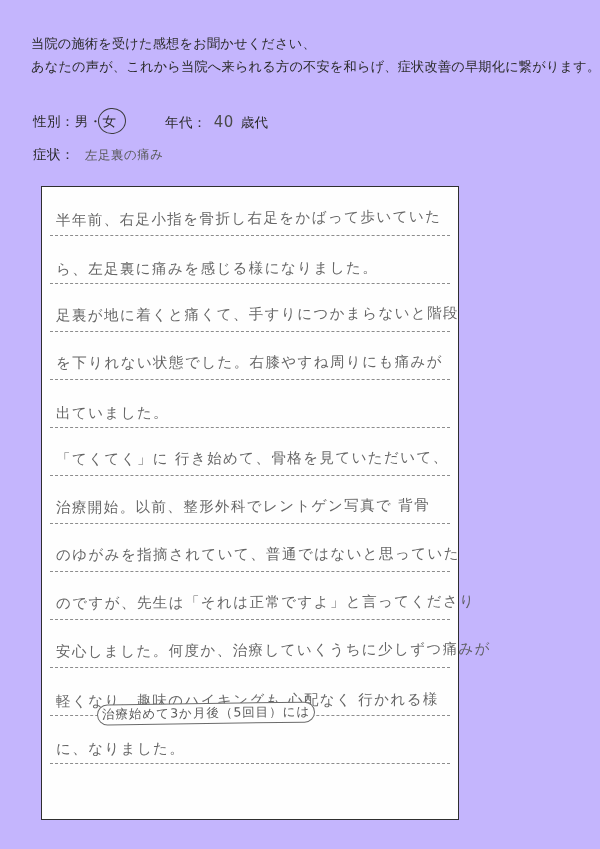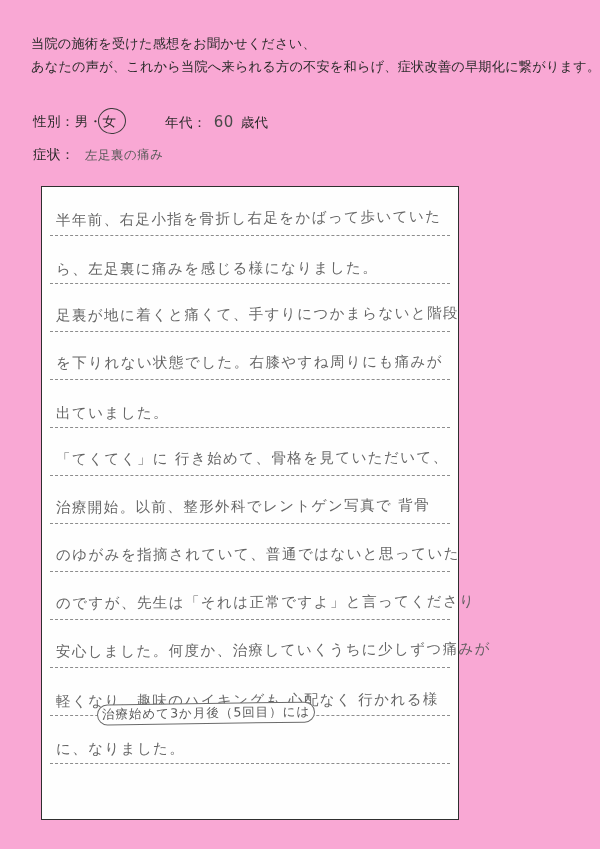--- a/index.html
+++ b/index.html
@@ -12,21 +12,21 @@
     height: 849px;
     font-family: "Liberation Sans", sans-serif;
     color: #1a1a1a;
     position: relative;
     overflow: hidden;
   }
 
   .page {
     position: absolute;
     inset: 0;
-    background: #f9a8d4;
+    background: #c4b5fd;
   }
 
   
   .intro {
     position: absolute;
     left: 31px;
     top: 33px;
     width: 545px;
     font-size: 13.2px;
     line-height: 22.5px;
@@ -140,21 +140,21 @@
   <div class="intro">
     <div>当院の施術を受けた感想をお聞かせください、</div>
     <div>あなたの声が、これから当院へ来られる方の不安を和らげ、症状改善の早期化に繋がります。</div>
   </div>
 
   <div class="form-row" id="row-gender">
     <span>性別：</span><span>男</span><span>・</span><span class="gender-wrap"><span class="gender-circle"></span><span>女</span></span>
   </div>
 
   <div class="form-row" id="row-age">
-    <span>年代：</span><span class="hand" id="age-value">60</span><span>歳代</span>
+    <span>年代：</span><span class="hand" id="age-value">40</span><span>歳代</span>
   </div>
 
   <div class="form-row" id="row-symptom">
     <span>症状：</span><span class="hand-small" id="symptom-value">左足裏の痛み</span>
   </div>
 
   <div class="answer-box">
     <div class="rule" style="top:48px"></div>
     <div class="rule" style="top:96px"></div>
     <div class="rule" style="top:144px"></div>

